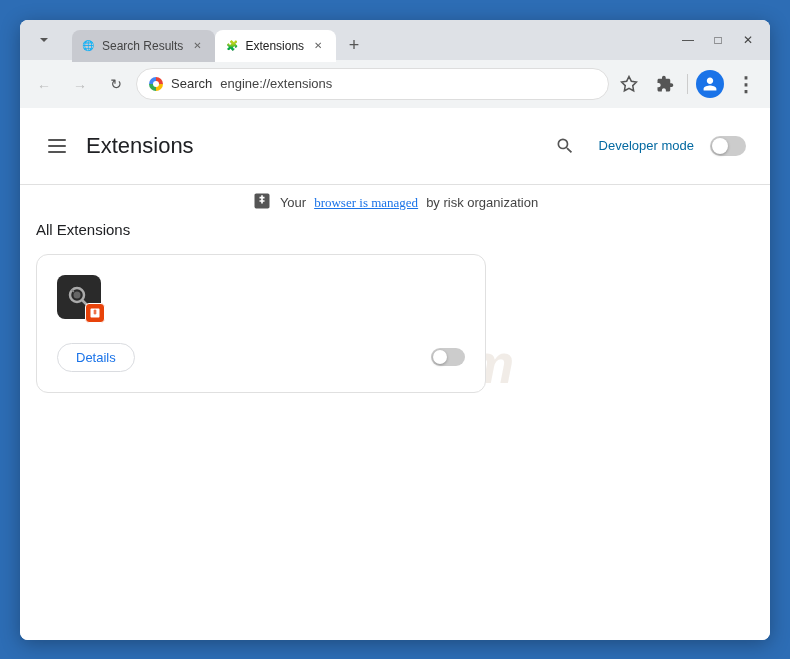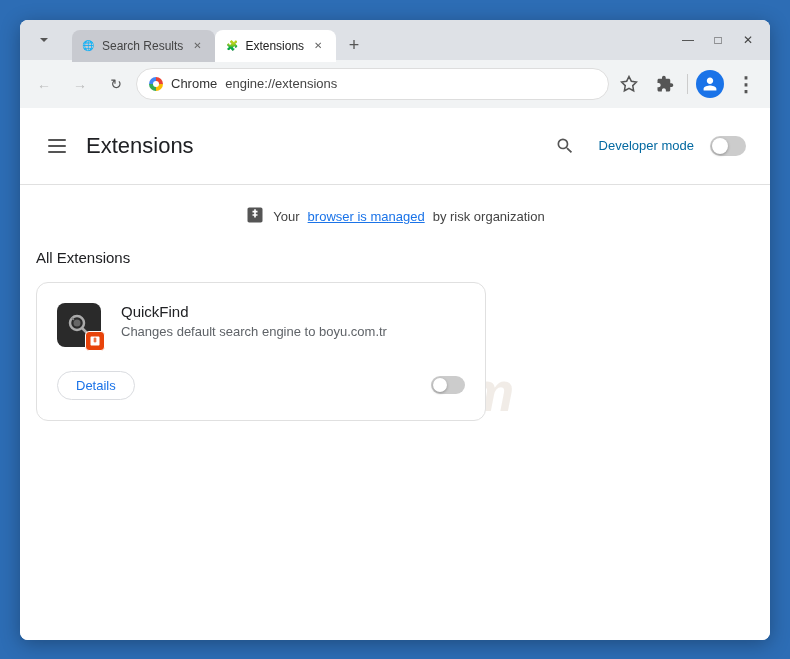--- a/index.html
+++ b/index.html
@@ -259,32 +259,33 @@
       left: 2px;
       transition: left 0.2s;
       box-shadow: 0 1px 3px rgba(0,0,0,0.3);
     }
     
     .managed-notice {
       display: flex;
       align-items: center;
       justify-content: center;
       gap: 8px;
-      padding: 20px;
+      padding: 6px;
       font-size: 13px;
       color: #444;
     }
     .managed-icon {
       font-size: 16px;
       color: #555;
     }
     .managed-link {
       color: #1a73e8;
       text-decoration: underline;
       cursor: pointer;
+      font-family: Liberation Serif, serif;
     }
     
     .all-ext-section {
       padding: 0 24px 24px 16px;
       position: relative;
     }
     .all-ext-title {
       font-size: 15px;
       font-weight: 500;
       color: #202124;
@@ -474,21 +475,21 @@
       <div class="win-btn close">✕</div>
     </div>
   </div>
 
   <div class="nav-bar">
     <div class="nav-btn disabled">←</div>
     <div class="nav-btn disabled">→</div>
     <div class="nav-btn">↻</div>
     <div class="address-bar">
       <div class="chrome-circle"></div>
-      <span class="chrome-brand">Chrome</span>
+      <span class="chrome-brand">Search</span>
       <span class="address-text">engine://extensions</span>
     </div>
     <div class="nav-icons-right">
       <div class="nav-icon-btn">
         <svg width="18" height="18" viewBox="0 0 24 24" fill="none" stroke="#555" stroke-width="2">
           <polygon points="12,2 15.09,8.26 22,9.27 17,14.14 18.18,21.02 12,17.77 5.82,21.02 7,14.14 2,9.27 8.91,8.26"></polygon>
         </svg>
       </div>
       <div class="nav-icon-btn">
         <svg width="18" height="18" viewBox="0 0 24 24" fill="#555">
@@ -561,24 +562,20 @@
                 <circle cx="14" cy="14" r="3.5" fill="#666"></circle>
                 <path d="M9 9 L10.5 10.5" stroke="#888" stroke-width="1.5" stroke-linecap="round"></path>
               </svg>
             </div>
             <div class="ext-icon-badge">
               <svg width="12" height="12" viewBox="0 0 24 24" fill="white">
                 <path d="M3 5v14c0 1.1.89 2 2 2h14c1.1 0 2-.9 2-2V5c0-1.1-.9-2-2-2H5c-1.11 0-2 .9-2 2zm12 4h-2v2h2v2h-2v2h-2v-2H9v-2h2V9H9V7h2V5h2v2h2v2z"></path>
               </svg>
             </div>
           </div>
-          <div class="ext-info">
-            <div class="ext-name">QuickFind</div>
-            <div class="ext-desc">Changes default search engine to boyu.com.tr</div>
-          </div>
         </div>
         <div class="ext-card-bottom">
           <button class="details-btn">Details</button>
           <div class="toggle-small"></div>
         </div>
       </div>
     </div>
   </div>
 </div>
 

